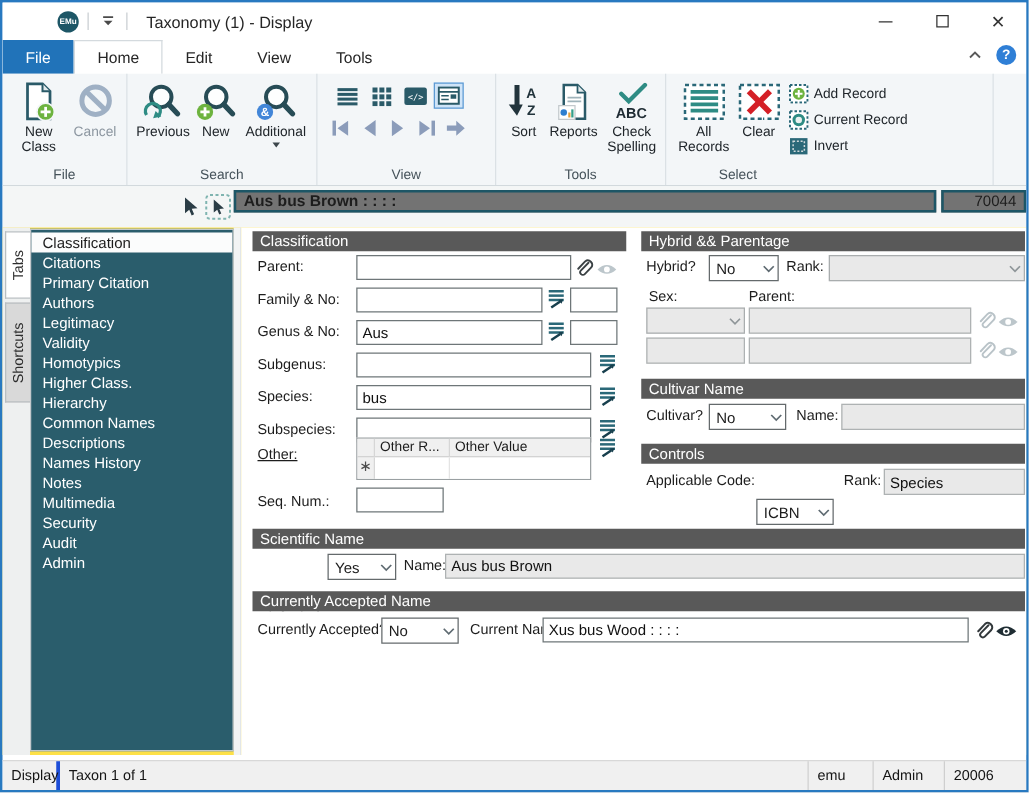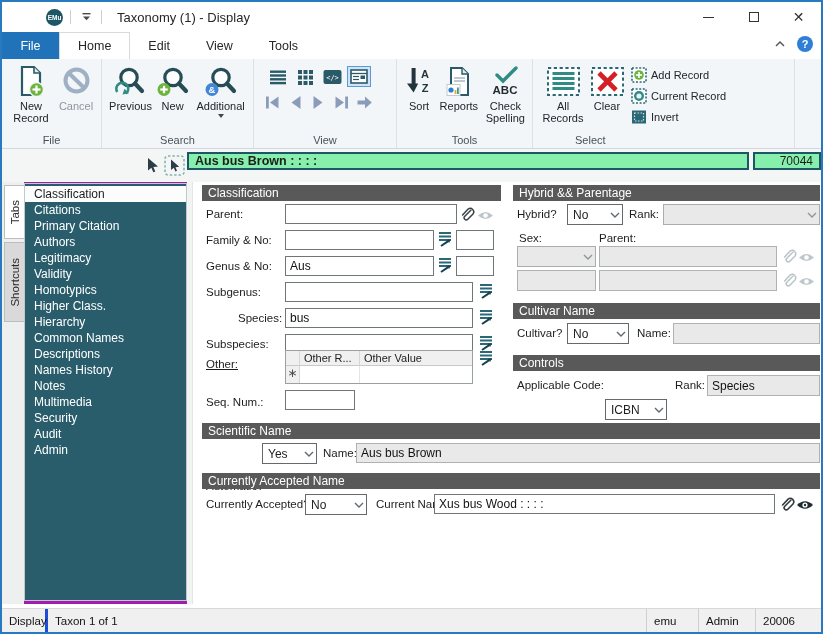--- a/index.html
+++ b/index.html
@@ -43,25 +43,25 @@
   .vico{ width:24px; height:21px; display:flex; align-items:center; justify-content:center; border:1px solid transparent; }
   .vico.sel{ background:#cfe4f8; border:1px solid #5d9ad3; }
   .navrow{ display:flex; gap:2px; margin-top:6px; }
   .nav{ width:21px; height:19px; display:flex; align-items:center; justify-content:center; }
   .smallcol{ display:flex; flex-direction:column; gap:5px; margin:5px 0 0 4px; }
   .sbtn{ display:flex; align-items:center; gap:4px; font-size:11px; color:#20262b; }
   
   .recordbar{ position:absolute; left:0; top:147px; right:0; height:33px; background:#f4f6f6; }
   .ptr1{ position:absolute; left:143px; top:8px; }
   .ptr2{ position:absolute; left:162px; top:6px; }
-  .recbox{ position:absolute; top:3px; height:18px; border:2px solid #1d5666; background:#86efac; display:flex; align-items:center; }
+  .recbox{ position:absolute; top:3px; height:18px; border:2px solid #1d5666; background:#737373; display:flex; align-items:center; }
   .recbox.title{ left:185px; width:562px; padding-left:6px; font-weight:bold; font-size:12.5px; }
   .recbox.irn{ left:751px; width:68px; justify-content:flex-end; padding-right:6px; font-size:12px; }
   
-  .main{ position:absolute; left:0; top:180px; right:0; bottom:28px; background:#a21caf; }
+  .main{ position:absolute; left:0; top:180px; right:0; bottom:28px; background:#fde047; }
   .vtabs{ position:absolute; left:0; top:0; width:22px; bottom:0; background:#eef0f0; }
   .vtab{ position:absolute; left:2px; width:20px; display:flex; align-items:center; justify-content:center;
     border:1px solid #b9bec1; border-right:none; font-size:11.5px; color:#2c2c2c; }
   .vtab span{ writing-mode:vertical-rl; transform:rotate(180deg); }
   .vtab.t1{ top:3px; height:54px; background:#fff; }
   .vtab.t2{ top:60px; height:80px; background:#d9d9d9; }
   .sidebar{ position:absolute; left:22px; top:1px; width:163px; bottom:3px; background:#2a5d6c; border:1px solid #c2c8cb; padding-top:2px; overflow:hidden; }
   .sbitem{ height:16px; line-height:16px; padding-left:9px; color:#fff; font-size:12px; white-space:nowrap; }
   .sbitem.sel{ background:#fbfcfc; color:#1c1c1c; }
   .splitter{ position:absolute; left:185px; top:0; width:6px; bottom:0; background:#f2f4f4; border-right:1px solid #e2e6e8; }
@@ -134,21 +134,21 @@
       <div class="bb" style="width:46px;">
         <div class="ic">
             <svg width="32" height="33" viewBox="0 0 32 33">
           <path d="M7 2 H19 L25 8 V30 H7 Z" fill="#fff" stroke="#2a5a68" stroke-width="2.2"></path>
           <path d="M19 2 V8 H25" fill="#e2eaec" stroke="#2a5a68" stroke-width="1.6"></path>
           <circle cx="21.5" cy="24.5" r="7" fill="#6db33f" stroke="#f3f6f8" stroke-width="1.4"></circle>
           <rect x="20.4" y="20.5" width="2.2" height="8" fill="#fff"></rect>
           <rect x="17.5" y="23.4" width="8" height="2.2" fill="#fff"></rect>
         </svg>
           </div>
-        <div class="lb">New Record</div>
+        <div class="lb">New Class</div>
       </div>
       <div class="bb" style="width:44px;">
         <div class="ic">
             <svg width="31" height="31" viewBox="0 0 31 31">
           <circle cx="15.5" cy="14.5" r="11" fill="none" stroke="#9fb0c4" stroke-width="4"></circle>
           <line x1="8.3" y1="7.5" x2="22.7" y2="21.5" stroke="#9fb0c4" stroke-width="4"></line>
         </svg>
           </div>
         <div class="lb dis">Cancel</div>
       </div>
@@ -454,21 +454,21 @@
       <svg class="ico-abs" style="left:285px; top:101px;" width="16" height="17" viewBox="0 0 16 17">
         <g fill="#2a6878">
             <rect x="2" y="1" width="12" height="2"></rect>
             <rect x="2" y="4.5" width="12" height="2"></rect>
             <rect x="2" y="8" width="12" height="2"></rect>
           </g>
         <line x1="4" y1="15" x2="11.2" y2="10.2" stroke="#173f4d" stroke-width="2"></line>
           <polygon points="13.6,8.4 12.2,12 9.8,8.8" fill="#173f4d"></polygon>
       </svg>
 
-      <div class="flabel" style="left:13px; top:130px;margin-left:32px;">Species:</div>
+      <div class="flabel" style="left:13px; top:130px;">Species:</div>
       <input class="tin" style="left: 92px; top: 126px; width: 188px;" value="bus">
       <svg class="ico-abs" style="left:285px; top:127px;" width="16" height="17" viewBox="0 0 16 17">
         <g fill="#2a6878">
             <rect x="2" y="1" width="12" height="2"></rect>
             <rect x="2" y="4.5" width="12" height="2"></rect>
             <rect x="2" y="8" width="12" height="2"></rect>
           </g>
         <line x1="4" y1="15" x2="11.2" y2="10.2" stroke="#173f4d" stroke-width="2"></line>
           <polygon points="13.6,8.4 12.2,12 9.8,8.8" fill="#173f4d"></polygon>
       </svg>

